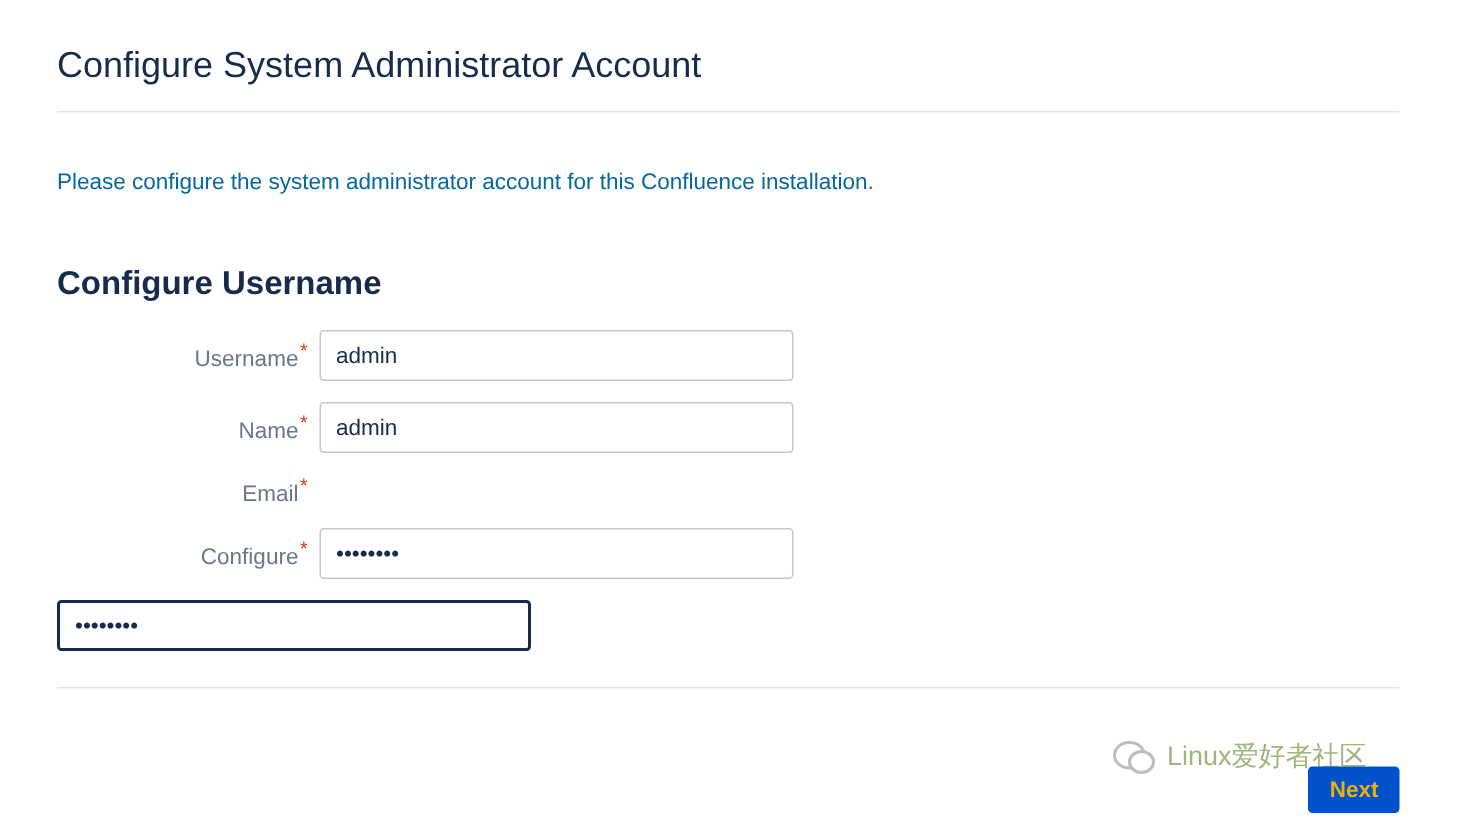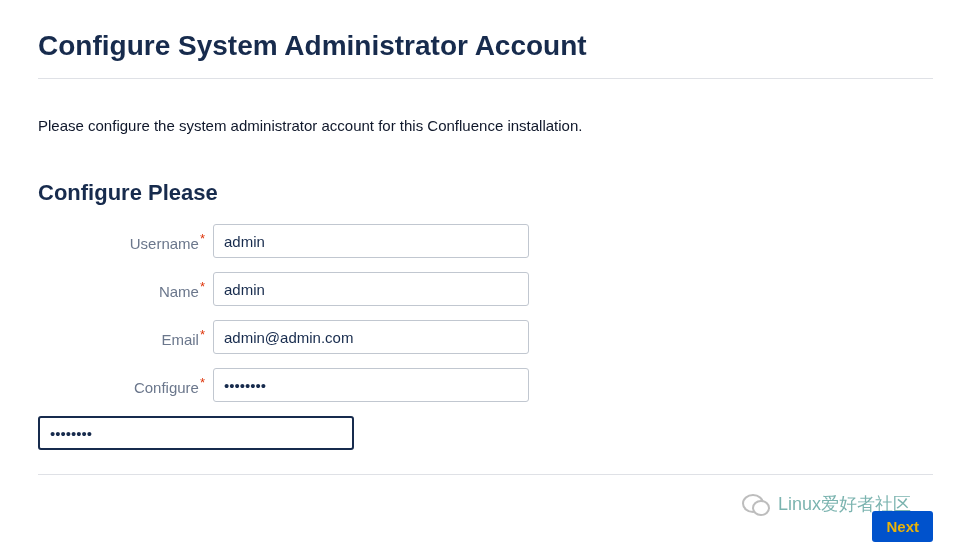--- a/index.html
+++ b/index.html
@@ -10,33 +10,33 @@
     body {
       font-family: -apple-system, BlinkMacSystemFont, "Segoe UI", Arial, sans-serif;
       background: #ffffff;
       color: #172b4d;
       width: 971px;
       height: 548px;
       position: relative;
       padding: 30px 38px 0 38px;
     }
     .page-title {
-      font-size: 28px;
-      font-weight: 700;
+      font-size: 24px;
+      font-weight: 400;
       color: #172b4d;
       margin-bottom: 16px;
     }
     .title-divider {
       border: none;
       border-top: 1px solid #dfe1e6;
       margin-bottom: 38px;
     }
     .intro-text {
       font-size: 15px;
-      color: #0f172a;
+      color: #0369a1;
       margin-bottom: 46px;
     }
     .section-title {
       font-size: 22px;
       font-weight: 600;
       color: #172b4d;
       margin-bottom: 18px;
     }
     .form-row {
       display: flex;
@@ -90,21 +90,21 @@
       cursor: pointer;
     }
     .watermark {
       position: absolute;
       right: 60px;
       bottom: 32px;
       display: flex;
       align-items: center;
       gap: 8px;
       opacity: 0.55;
-      color: #0f766e;
+      color: #4d7c0f;
       font-size: 18px;
       font-weight: 500;
     }
     .wechat-icon {
       width: 28px;
       height: 24px;
       position: relative;
       display: inline-block;
     }
     .wechat-icon::before {
@@ -130,41 +130,40 @@
     }
   </style>
 </head>
 <body>
 
 <h1 class="page-title">Configure System Administrator Account</h1>
 <hr class="title-divider">
 
 <p class="intro-text">Please configure the system administrator account for this Confluence installation.</p>
 
-<h2 class="section-title">Configure Please</h2>
+<h2 class="section-title">Configure Username</h2>
 
 <div class="form-row">
   <label class="form-label">
     <span>Username</span><span class="required">*</span>
   </label>
   <input type="text" class="form-input" value="admin" style="">
 </div>
 
 <div class="form-row">
   <label class="form-label">
     <span>Name</span><span class="required">*</span>
   </label>
   <input type="text" class="form-input" value="admin" style="">
 </div>
 
 <div class="form-row">
   <label class="form-label">
     <span>Email</span><span class="required">*</span>
   </label>
-  <input type="text" class="form-input" value="admin@admin.com" style="">
 </div>
 
 <div class="form-row">
   <label class="form-label">
     <span>Configure</span><span class="required">*</span>
   </label>
   <input type="text" class="form-input" value="••••••••" style="">
 </div>
 
 <div class="form-row">

